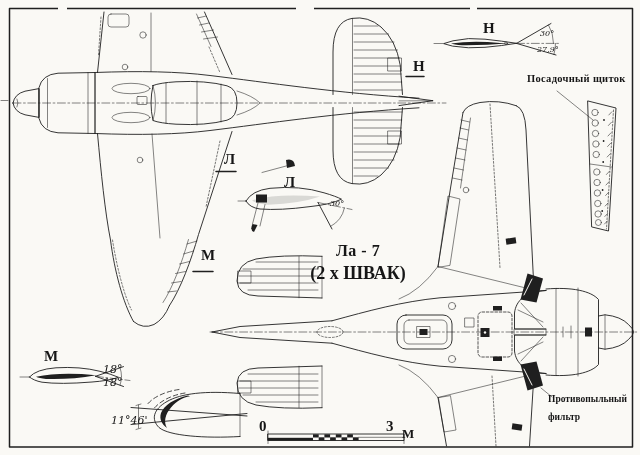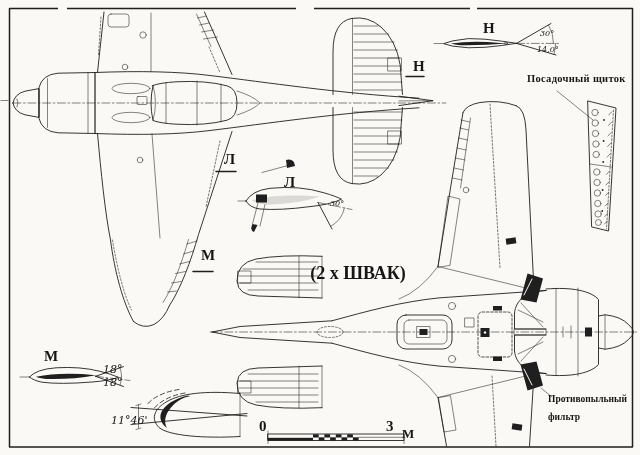--- a/index.html
+++ b/index.html
@@ -302,31 +302,32 @@
     <line x1="358.6" y1="437.3" x2="404" y2="437.3" class="thin"></line>
   </g>
 </svg>
 
 <div class="t big" style="left:413px;top:59px">Н</div>
 <div class="t big" style="left:224px;top:152px">Л</div>
 <div class="t big" style="left:201px;top:248px">М</div>
 
 <div class="t big" style="left:483px;top:21px">Н</div>
 <div class="t ang" style="left:540px;top:30px">30°</div>
-<div class="t ang" style="left:537px;top:46px">14,0°</div>
+<div class="t ang" style="left:537px;top:46px">27,9°</div>
 
 <div class="t big" style="left:284px;top:175px">Л</div>
 <div class="t ang" style="left:330px;top:200px">30°</div>
 
 <div class="t big" style="left:44px;top:349px">М</div>
 <div class="t ang sm" style="left:103px;top:364px">18°</div>
 <div class="t ang sm" style="left:103px;top:377px">18°</div>
 
 <div class="t ang sm" style="left:111px;top:415px">11°46'</div>
 
+<div class="t title1" style="left:320px;top:243px;width:76px">Ла - 7</div>
 <div class="t title2" style="left:310px;top:264px;width:96px">(2 х ШВАК)</div>
 
 <div class="t cap" style="left:527px;top:74px">Посадочный щиток</div>
 <div class="t cap2" style="left:548px;top:395px;width:80px;text-align:left">Противопыльный</div>
 <div class="t cap2" style="left:548px;top:413px;width:80px;text-align:left">фильтр</div>
 
 <div class="t num" style="left:259px;top:419px">0</div>
 <div class="t num" style="left:386px;top:419px">3</div>
 <div class="t numS" style="left:402px;top:427px">М</div>
 

